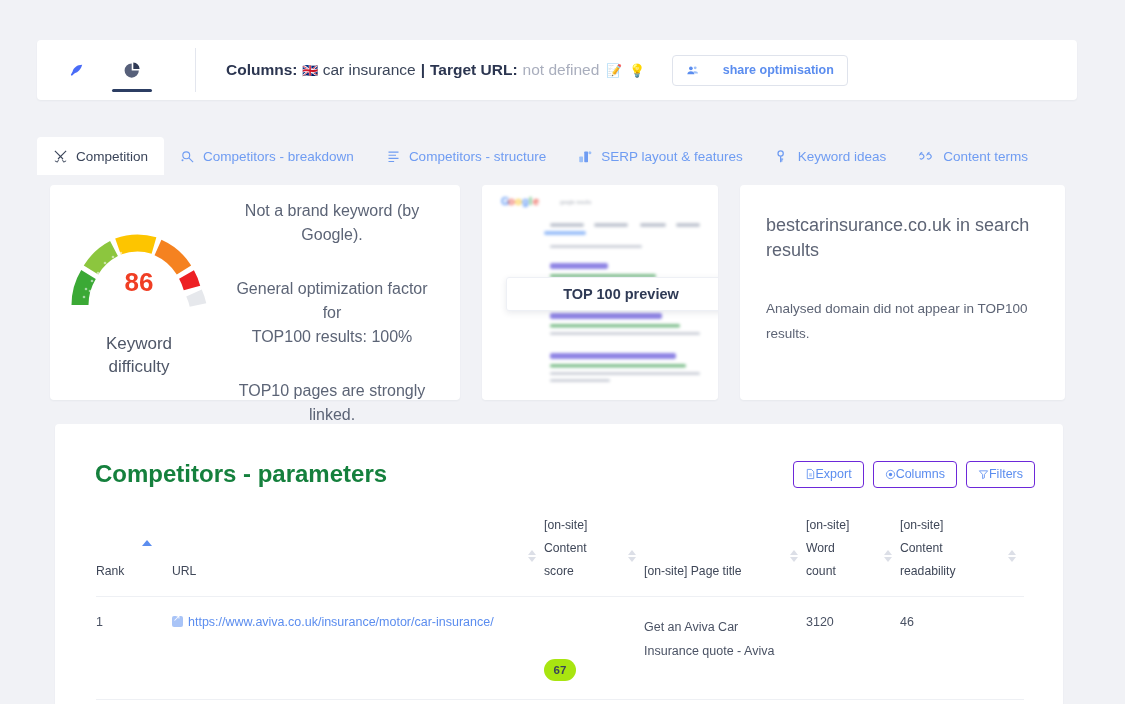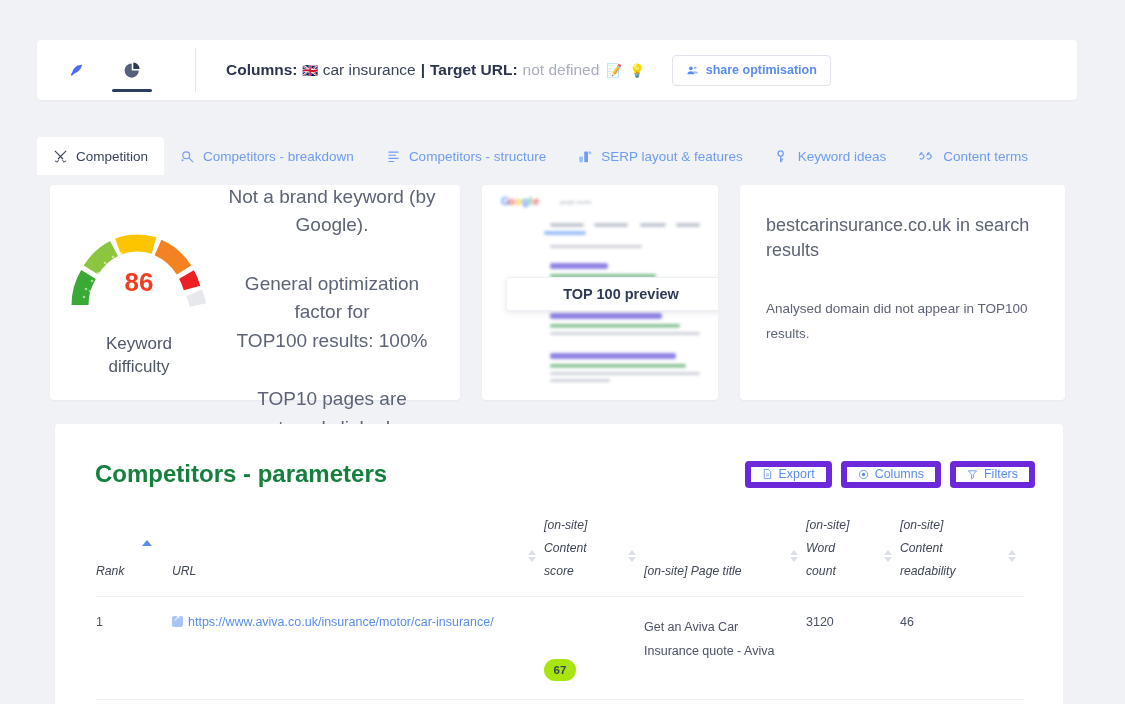--- a/index.html
+++ b/index.html
@@ -33,21 +33,21 @@
     display: flex; align-items: center; gap: 5px; white-space: nowrap;
   }
   .kw-line b { font-weight: 700; color: #2b3550; }
   .kw-flag { font-size: 13px; line-height: 1; letter-spacing: -1px; }
   .kw-muted { color: #a9aebd; }
   .kw-ico { cursor: pointer; font-size: 13px; margin-left: 2px; }
 
   .share-btn {
     margin-left: 26px; height: 31px; padding: 0 13px;
     border: 1px solid #dfe3ec; border-radius: 4px; background: #fff;
-    display: flex; align-items: center; gap: 7px;
+    display: flex; align-items: center; gap: 24px;
     color: #5b8def; font-size: 12.5px; font-weight: 700; cursor: pointer;
   }
 
   
   .tabs {
     position: absolute; left: 37px; top: 137px; width: 1040px;
     display: flex; align-items: stretch; height: 38px;
   }
   .tab {
     display: flex; align-items: center; gap: 8px;
@@ -65,21 +65,21 @@
   .card-dom   { flex: 1; padding: 28px 26px; }
 
   .gauge-col { width: 178px; display: flex; flex-direction: column; align-items: center; padding-top: 22px; }
   .gauge-wrap { position: relative; width: 142px; height: 82px; }
   .gauge-val {
     position: absolute; left: 0; right: 0; top: 38px; text-align: center;
     font-size: 26px; color: #f03e24; font-weight: 700;
   }
   .gauge-label { margin-top: 22px; text-align: center; font-size: 17px; color: #4f5768; line-height: 1.35; }
 
-  .gauge-text { flex: 1; padding-right: 24px; font-size: 19px; color: #5c6476; line-height: 1.5; }
+  .gauge-text { flex: 1; padding-right: 24px; font-size: 16px; color: #5c6476; line-height: 1.5; }
   .gauge-text p { text-align: center; }
   .gt1 { margin-top: 40px; }
   .gt2 { margin-top: 30px; }
   .gt3 { margin-top: 30px; }
 
   
   .serp-img { position: absolute; inset: 0; filter: blur(1.6px); opacity: .85; }
   .serp-overlay {
     position: absolute; left: 24px; right: -18px; top: 92px; height: 34px;
     background: #fff; border: 1px solid #eef0f5; border-radius: 3px;
@@ -92,29 +92,29 @@
 
   
   .panel {
     position: absolute; left: 55px; top: 424px; width: 1008px; height: 300px;
     background: #fff; border-radius: 4px; box-shadow: 0 1px 2px rgba(40,50,80,.05);
   }
   .panel-head { display: flex; align-items: center; padding: 36px 28px 0 40px; }
   .panel-title { font-size: 24px; font-weight: 700; color: #15803d; }
   .panel-actions { margin-left: auto; display: flex; gap: 9px; }
   .pbtn {
-    height: 27px; padding: 0 11px; border: 6px solid #6d28d9; border-radius: 4px;
-    background: #fff; display: flex; align-items: center; gap: 6px;
+    height: 27px; padding: 0 11px; border: 1px solid #6d28d9; border-radius: 4px;
+    background: #fff; display: flex; align-items: center; 
     color: #5b8def; font-size: 12.5px; cursor: pointer;
   }
 
   table { width: 928px; margin: 26px 0 0 41px; border-collapse: collapse; }
   thead th {
     font-size: 12.2px; color: #3f4758; font-weight: 400; text-align: left;
-    vertical-align: bottom; padding: 0 0 12px 0; position: relative; font-style: italic;
+    vertical-align: bottom; padding: 0 0 12px 0; position: relative;
   }
   thead tr { border-bottom: 1px solid #eef0f4; }
   .th-inner { display: block; line-height: 1.9; }
   .th-bracket { color: #3f4758; }
   .sort-asc {
     position: absolute; left: 46px; top: 26px; width: 0; height: 0;
     border-left: 5px solid transparent; border-right: 5px solid transparent;
     border-bottom: 6px solid #5b8def;
   }
   .sort-both {

